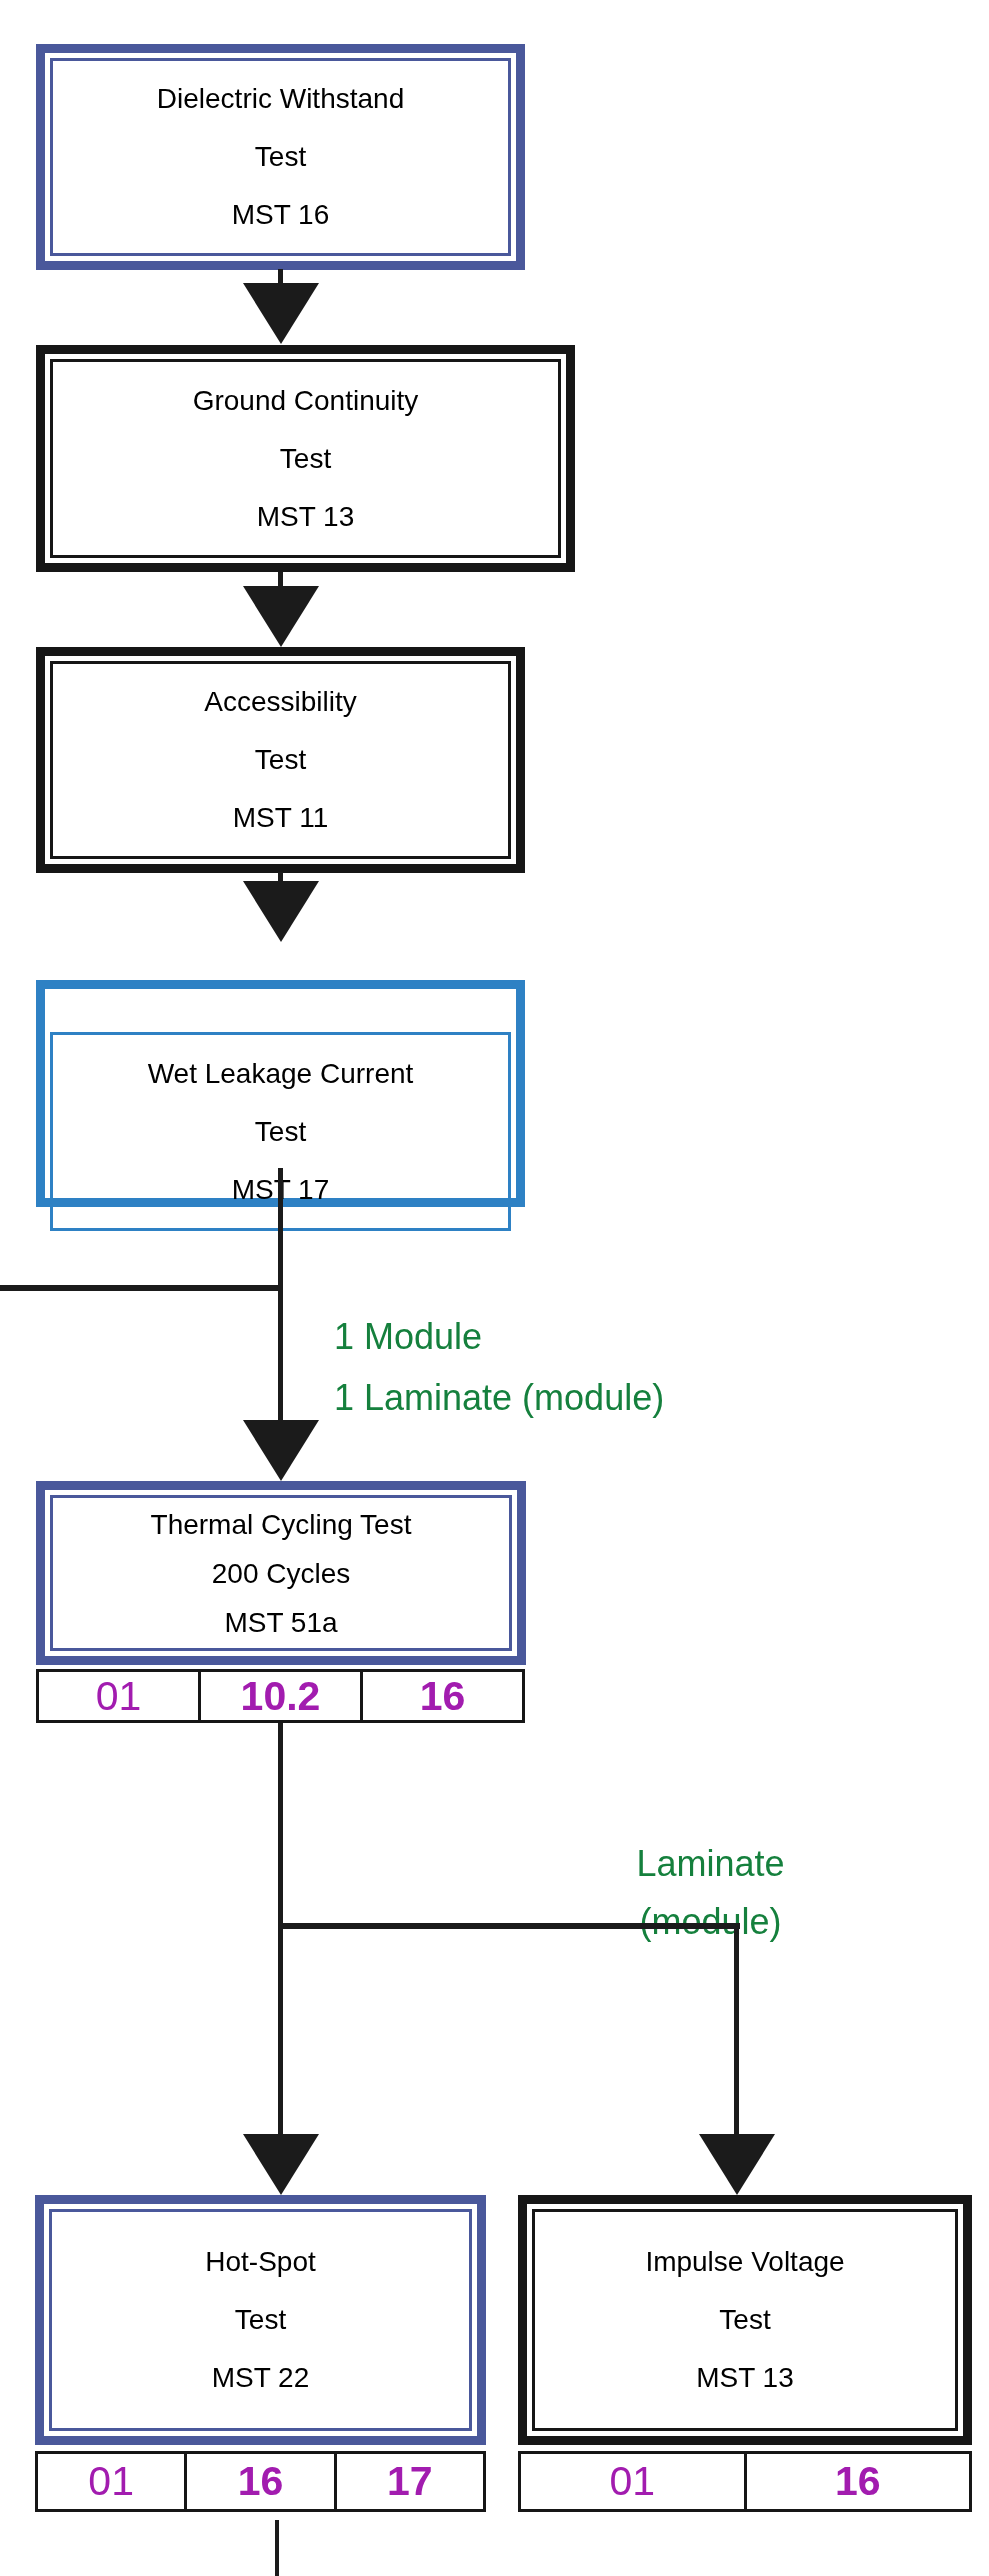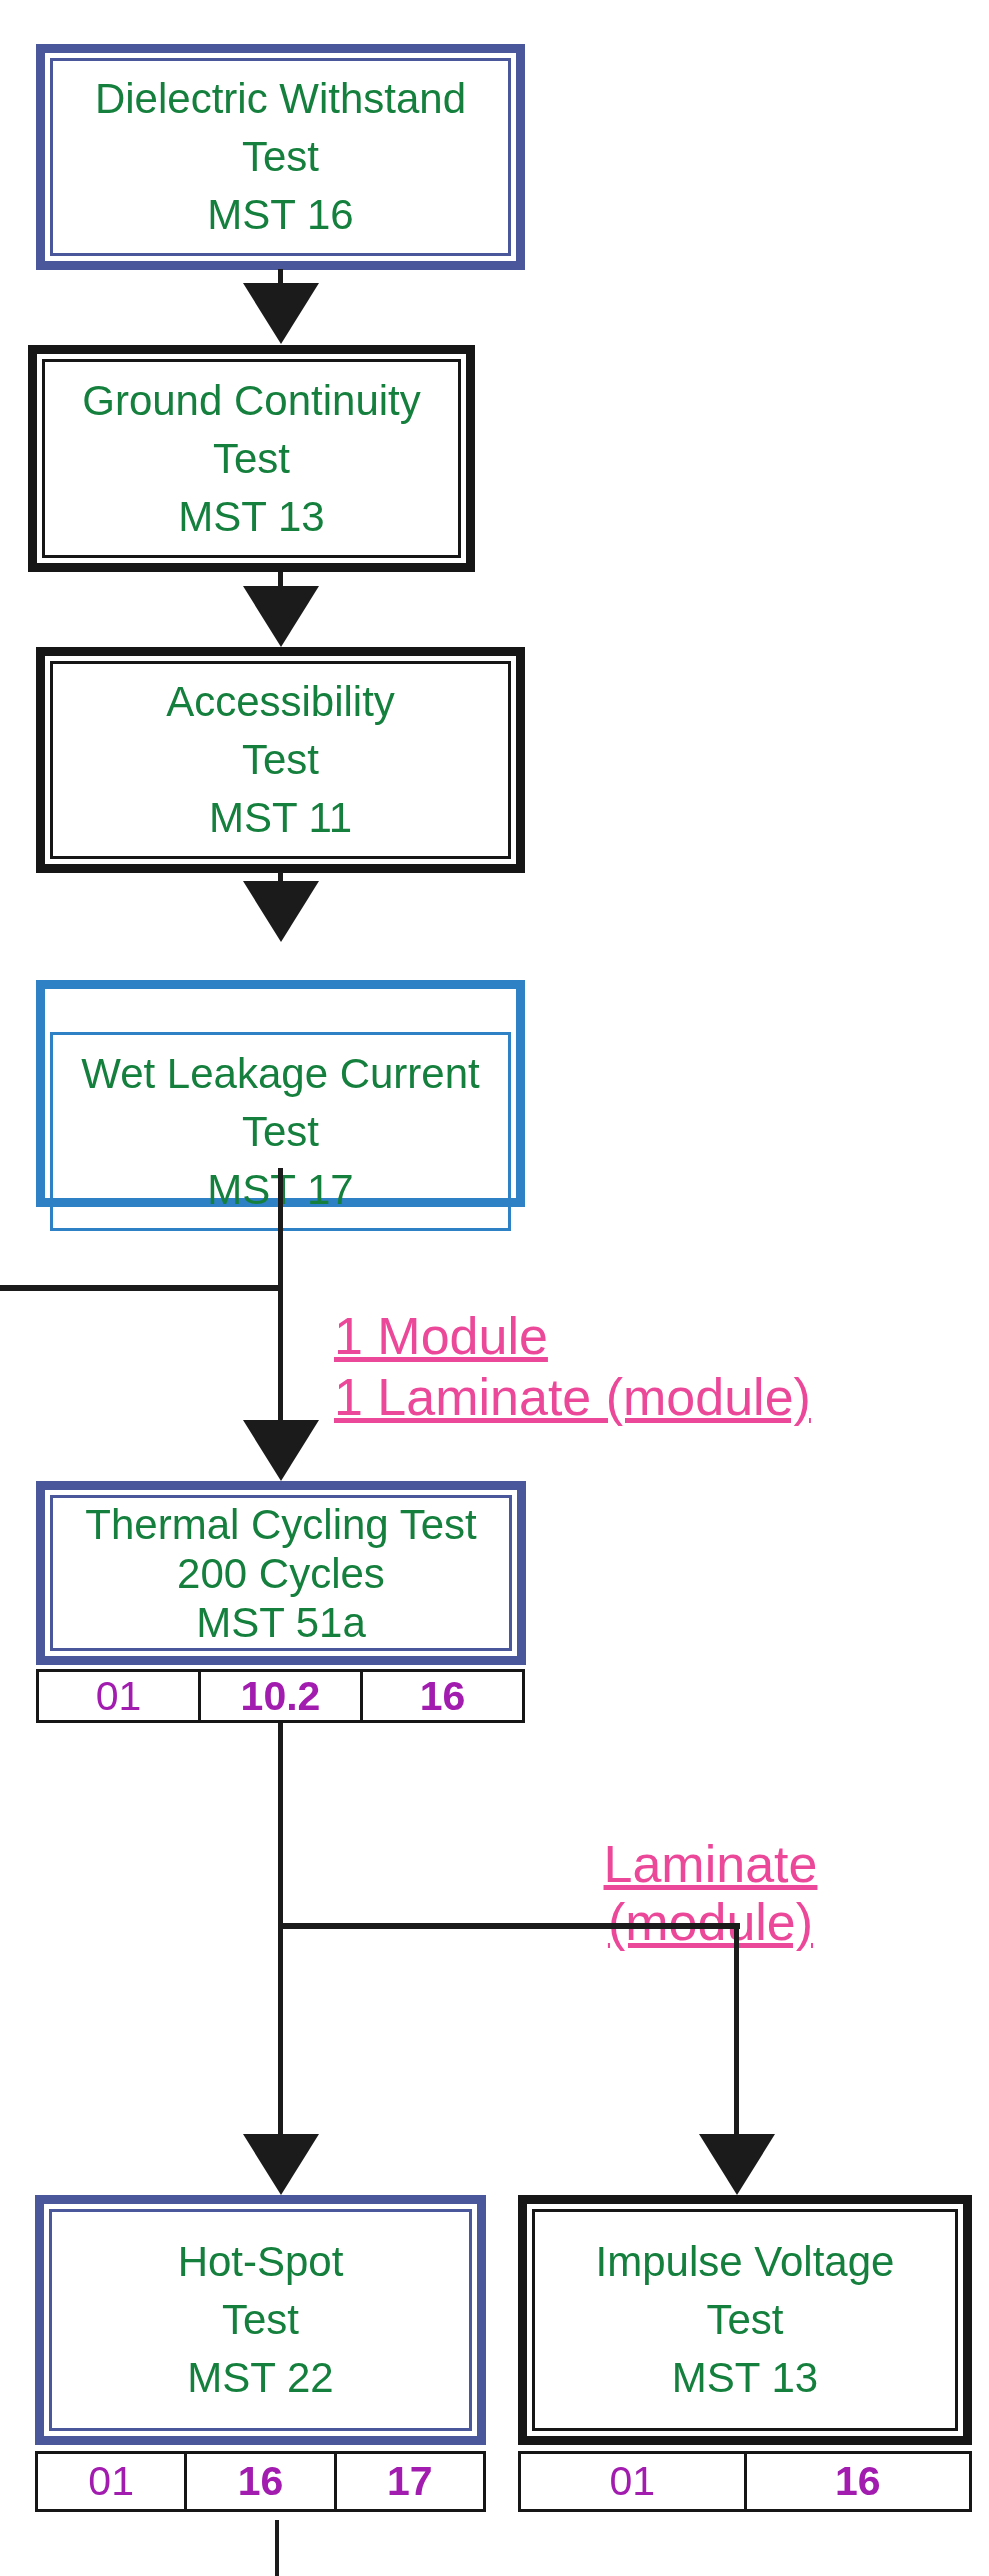--- a/index.html
+++ b/index.html
@@ -28,23 +28,23 @@
     width: 100%;
     height: 100%;
     border: 3.1px solid #161616;
     display: flex;
     flex-direction: column;
     align-items: center;
     justify-content: center;
     text-align: center;
   }
   .node-line {
-    font-size: 42px;
+    font-size: 28px;
     line-height: 58px;
-    color: #15803d;
+    color: #000000;
     white-space: nowrap;
   }
   .compact .node-line { line-height: 49px; }
   .indigo, .indigo .node-inner { border-color: #4a589b; }
   .black,  .black  .node-inner { border-color: #161616; }
   .blue,   .blue   .node-inner { border-color: #2e81c4; margin-top: 38px; }
   
   .cells {
     position: absolute;
     box-sizing: border-box;
@@ -72,45 +72,44 @@
     position: absolute;
     width: 0;
     height: 0;
     border-left: 38px solid transparent;
     border-right: 38px solid transparent;
     border-top: 61px solid #1b1b1b;
   }
   
   .edge-label {
     position: absolute;
-    color: #ec4899;
-    font-size: 52px;
+    color: #15803d;
+    font-size: 36px;
     line-height: 61px;
     white-space: nowrap;
-    text-decoration: underline;
   }
   .edge-label.centered { text-align: center; line-height: 58px; margin-top: 28px; }
 </style>
 </head>
 <body>
 
 <div id="canvas">
 
   <div class="node indigo" style="left:36px; top:44px; width:489px; height:226px;">
     <div class="node-inner">
       <div class="node-line">Dielectric Withstand</div>
       <div class="node-line">Test</div>
       <div class="node-line">MST 16</div>
     </div>
   </div>
 
   <div class="vline" style="left:278px; top:269px; width:5.2px; height:16.5px;"></div>
   <div class="arrow-head" style="left:243px; top:283px;"></div>
 
-  <div class="node black" style="left:28px; top:345px; width:447px; height:227px;">
+  <div class="node black" style="left:36px; top:345px; width:539px; height:227px;">
     <div class="node-inner">
       <div class="node-line">Ground Continuity</div>
       <div class="node-line">Test</div>
       <div class="node-line">MST 13</div>
     </div>
   </div>
 
   <div class="vline" style="left:278px; top:572px; width:5.2px; height:15.5px;"></div>
   <div class="arrow-head" style="left:243px; top:586px;"></div>
 

